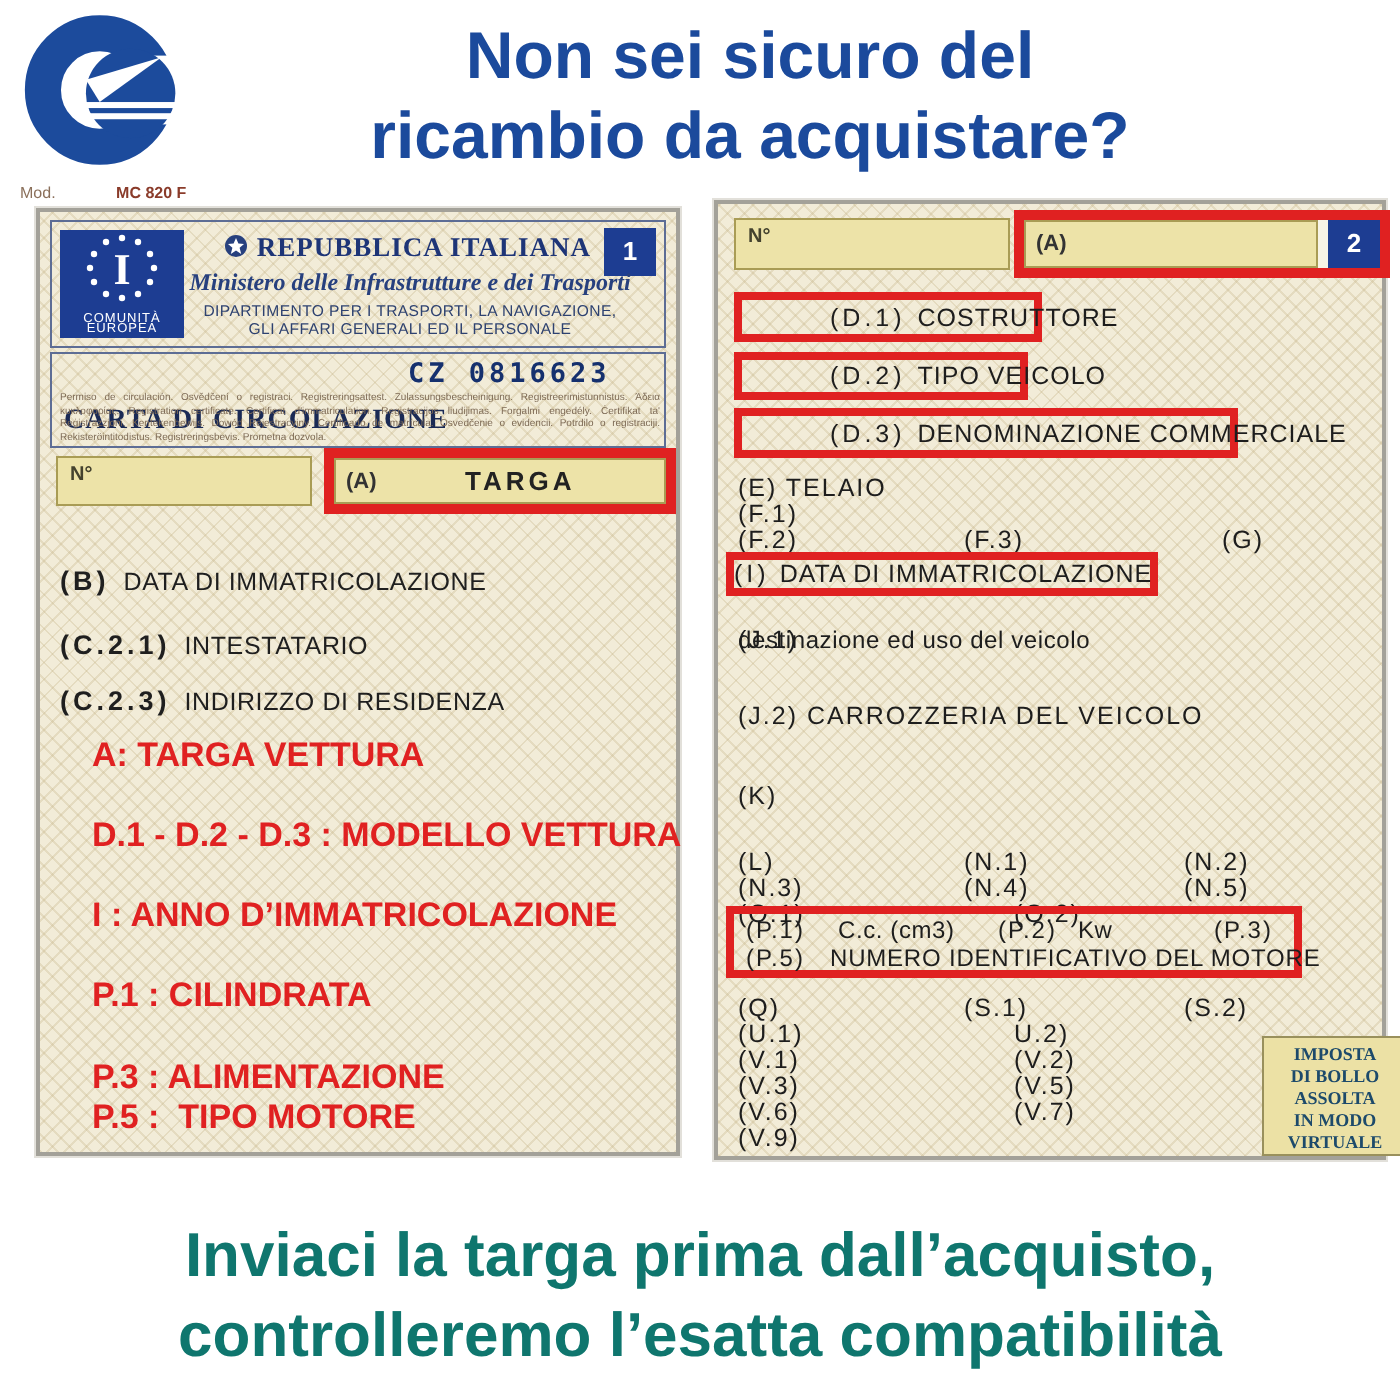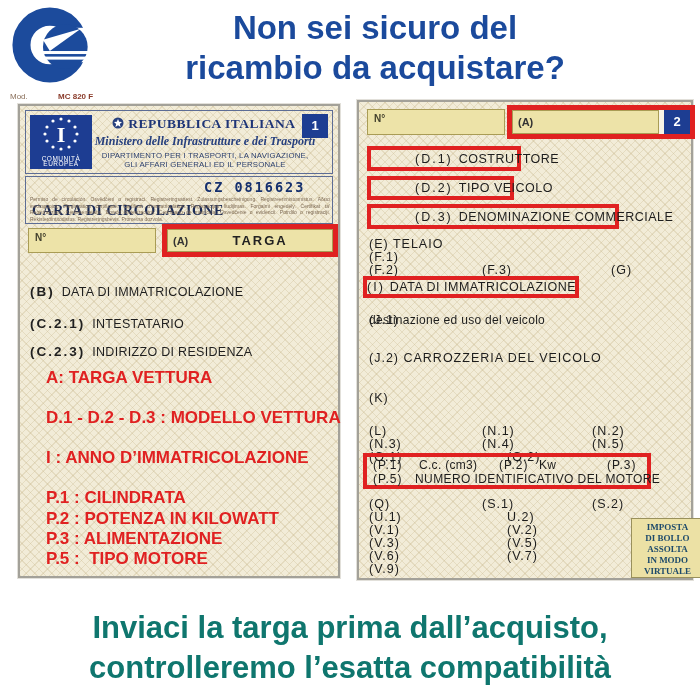--- a/index.html
+++ b/index.html
@@ -184,21 +184,20 @@
       <span class="code">(C.2.1)</span><span class="lbl">INTESTATARIO</span>
     </div>
     <div class="lrow" style="top:236px">
       <span class="code">(C.2.3)</span><span class="lbl">INDIRIZZO DI RESIDENZA</span>
     </div>
 
     <div class="annot" style="top:262px">A: TARGA VETTURA</div>
     <div class="annot" style="top:302px">D.1 - D.2 - D.3 : MODELLO VETTURA</div>
     <div class="annot" style="top:342px">I : ANNO D’IMMATRICOLAZIONE</div>
     <div class="annot" style="top:382px">P.1 : CILINDRATA</div>
-    <div class="annot" style="top:403px">P.2 : POTENZA IN KILOWATT</div>
     <div class="annot" style="top:423px">P.3 : ALIMENTAZIONE</div>
     <div class="annot" style="top:443px">P.5 :  TIPO MOTORE</div>
   </div>
 
   <div class="panel" id="panel-right">
 
     <div id="r-nfield" class="yfield">
       <span class="nlabel">N°</span>
     </div>
     <div id="r-awrap" class="redbox">

